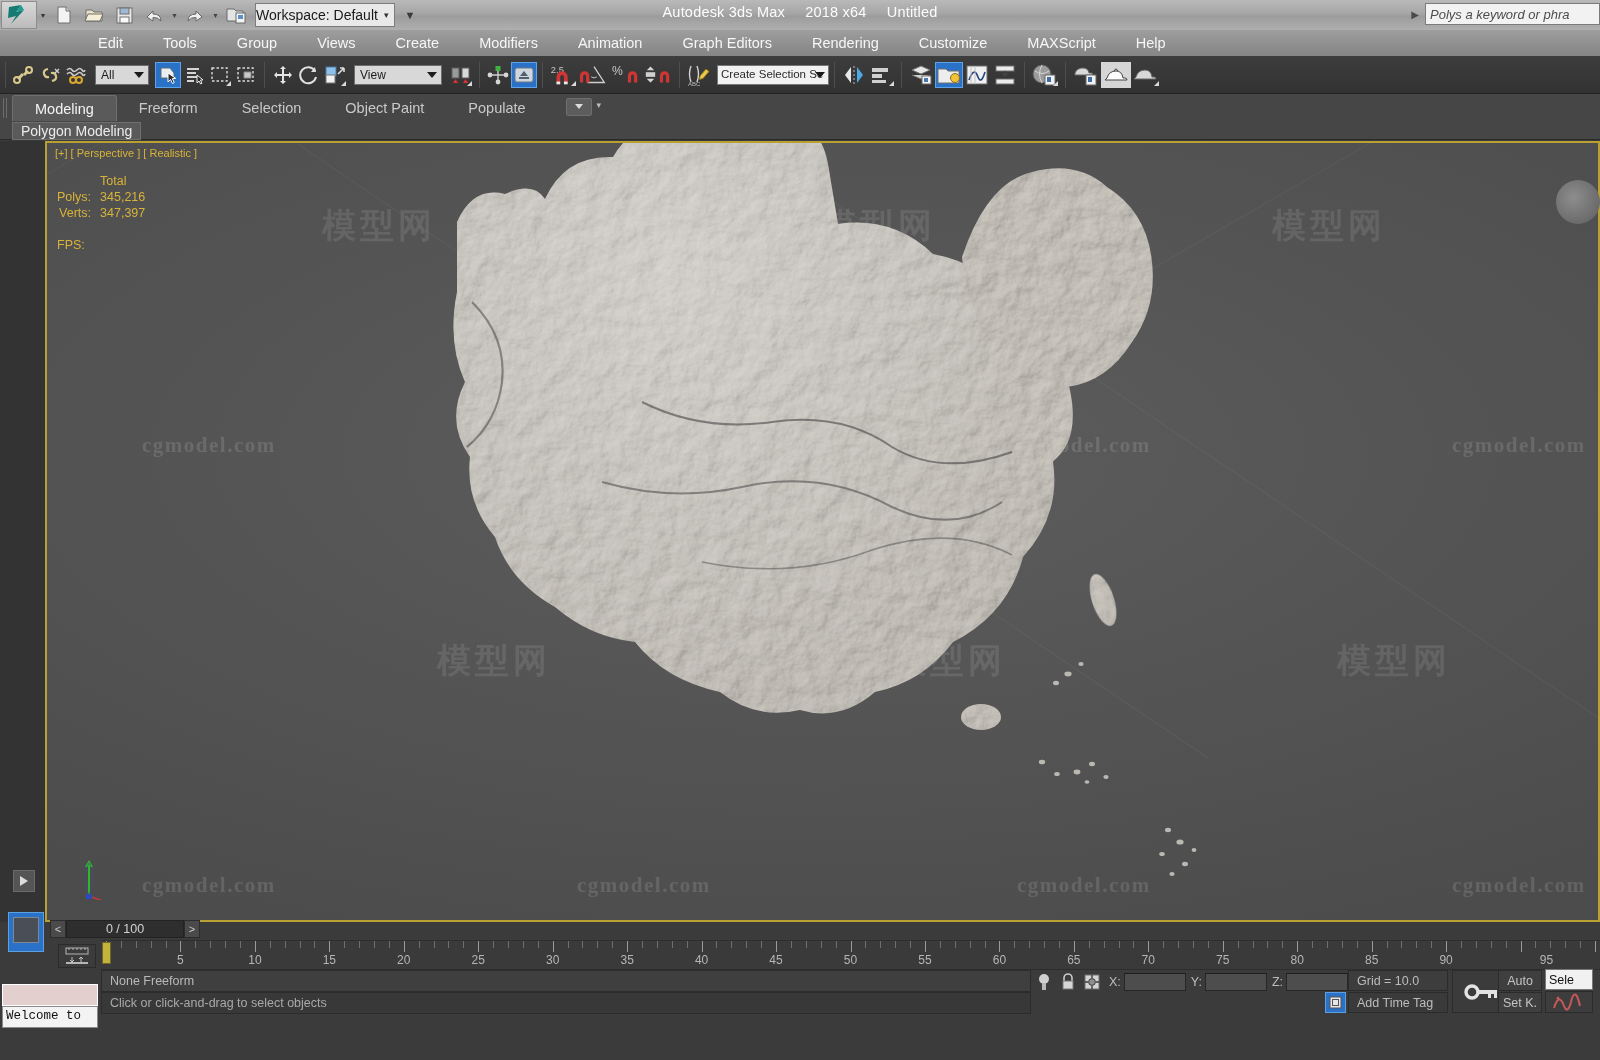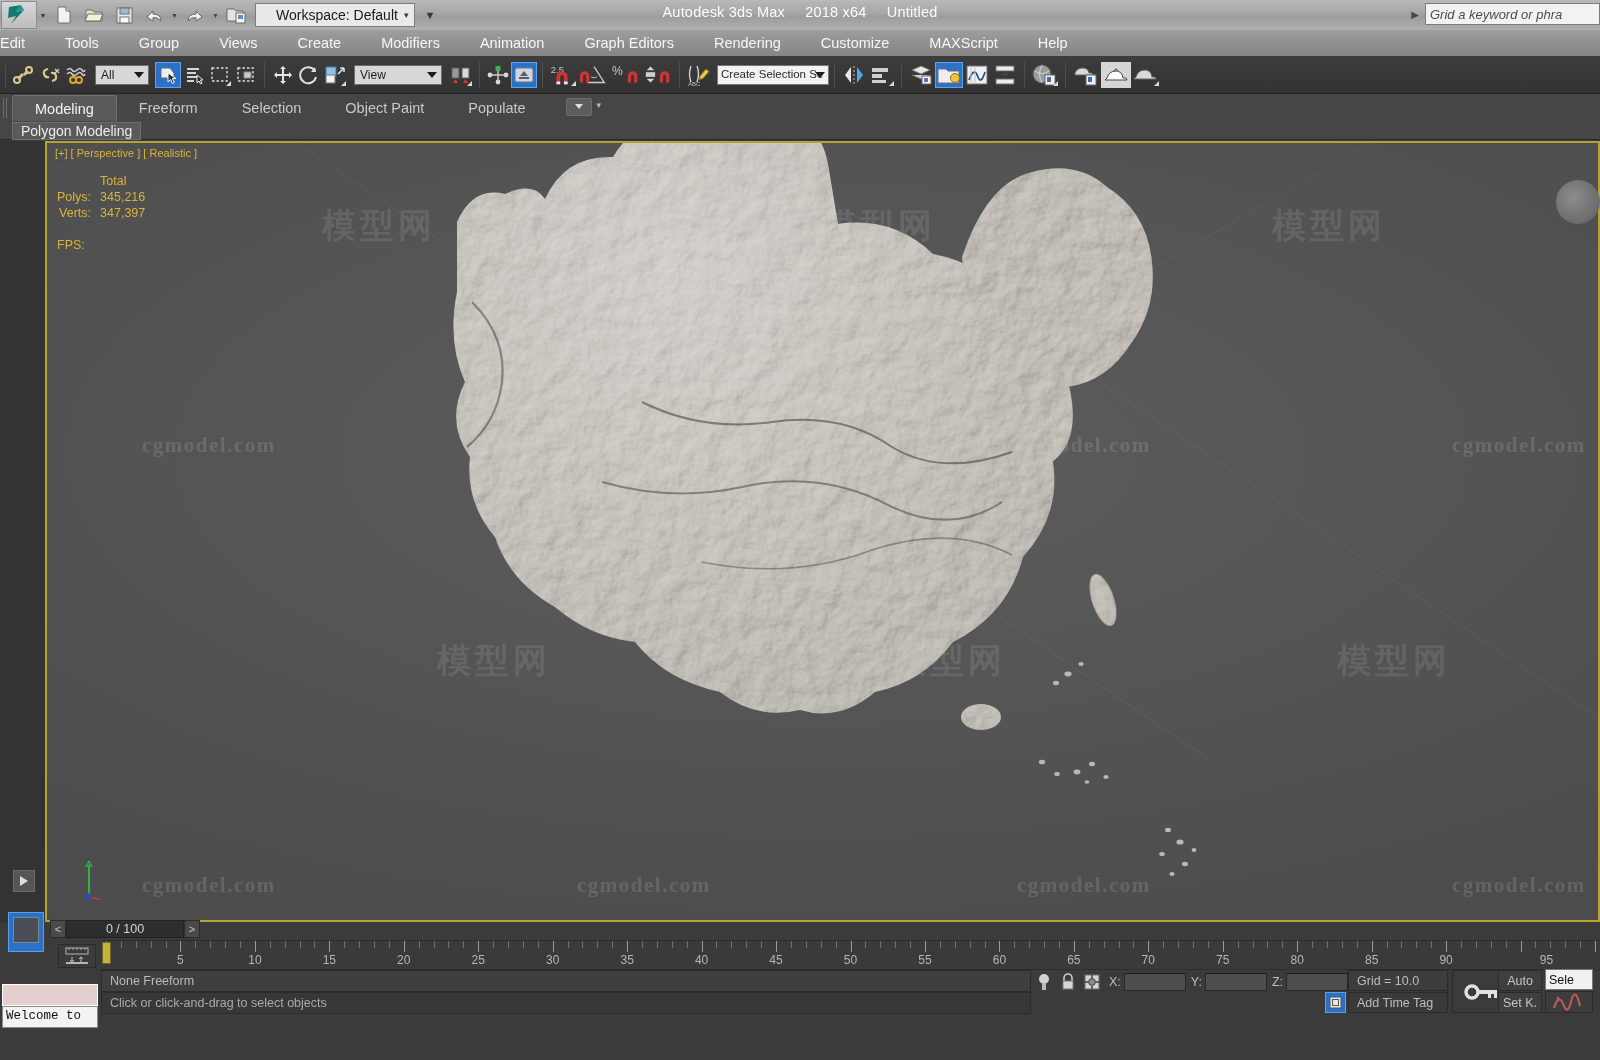--- a/index.html
+++ b/index.html
@@ -12,34 +12,34 @@
     background:linear-gradient(180deg,#b9b9b9 0%,#a6a6a6 45%,#9c9c9c 55%,#b0b0b0 100%);
     display:flex; align-items:center; }
   .maxlogo{ width:36px; height:28px; margin-left:1px;
     background:linear-gradient(180deg,#d8d8d8,#bcbcbc);
     border:1px solid #8d8d8d; display:flex; align-items:center; justify-content:center;}
   .maxlogo svg{display:block;}
   .logocaret{ width:12px; text-align:center; font-size:8px; color:#333; }
   .qaticon{ width:30px;height:28px; display:flex; align-items:center; justify-content:center; }
   .minicaret{font-size:8px;color:#444;width:11px;text-align:center;}
   .wsbox{ height:24px; background:#e9e9e9; border:1px solid #7c7c7c;
-    display:flex;align-items:center;padding:0 6px 0 20px; font-size:14px; color:#1a1a1a; margin-left:4px;}
+    display:flex;align-items:center;padding:0 6px 0 0; font-size:14px; color:#1a1a1a; margin-left:4px;}
   .wsbox .car{font-size:9px;margin-left:6px;color:#333;}
   .bigcaret{font-size:11px;color:#3a3a3a;margin-left:9px;}
   .apptitle{ position:absolute; left:0; top:4px; width:1600px; text-align:center;
      font-size:14.5px; color:#fdfdfd; pointer-events:none; letter-spacing:.2px;}
   .apptitle span{margin:0 8px;}
   .searchwrap{ position:absolute; right:0; top:3px; display:flex; align-items:center; }
   .searchcaret{font-size:10px;color:#4a4a4a;margin-right:6px;}
   .searchbox{ width:175px;height:22px;background:#f2f2f2;border:1px solid #7b7b7b;
     font-style:italic; font-size:13px;color:#4c4c4c; padding:2px 4px; line-height:18px; overflow:hidden; white-space:nowrap;}
 
   .menubar{ position:absolute; left:0; top:30px; width:1600px; height:26px;
     background:linear-gradient(180deg,#9e9e9e,#8e8e8e 60%,#868686);
-    display:flex; align-items:center; }
+    display:flex; align-items:center; padding-left:98px; }
   .menubar .mi{ font-size:14.5px; color:#f6f6f6; margin-right:40px; white-space:nowrap; }
 
   
   .maintb{ position:absolute; left:0; top:56px; width:1600px; height:38px;
     background:linear-gradient(180deg,#3d3d3d,#323232); display:flex; align-items:center;
     border-bottom:1px solid #222; }
   .tbsep{ width:1px;height:26px;background:#1e1e1e; border-right:1px solid #4e4e4e; margin:0 5px; }
   .tbbtn{ width:26px;height:26px; display:flex;align-items:center;justify-content:center;
     border:1px solid transparent; position:relative; }
   .tbbtn.on{ background:#2a72c8; border:1px solid #5fa4e8; }
@@ -202,21 +202,21 @@
     <div class="bigcaret">▼</div>
 
     <div class="apptitle">
       <span>Autodesk 3ds Max</span>
       <span>2018 x64</span>
       <span>Untitled</span>
     </div>
 
     <div class="searchwrap">
       <span class="searchcaret">▶</span>
-      <div class="searchbox">Grid a keyword or phra</div>
+      <div class="searchbox">Polys a keyword or phra</div>
     </div>
   </div>
 
   <div class="menubar">
     <div class="mi">Edit</div>
     <div class="mi">Tools</div>
     <div class="mi">Group</div>
     <div class="mi">Views</div>
     <div class="mi">Create</div>
     <div class="mi">Modifiers</div>

